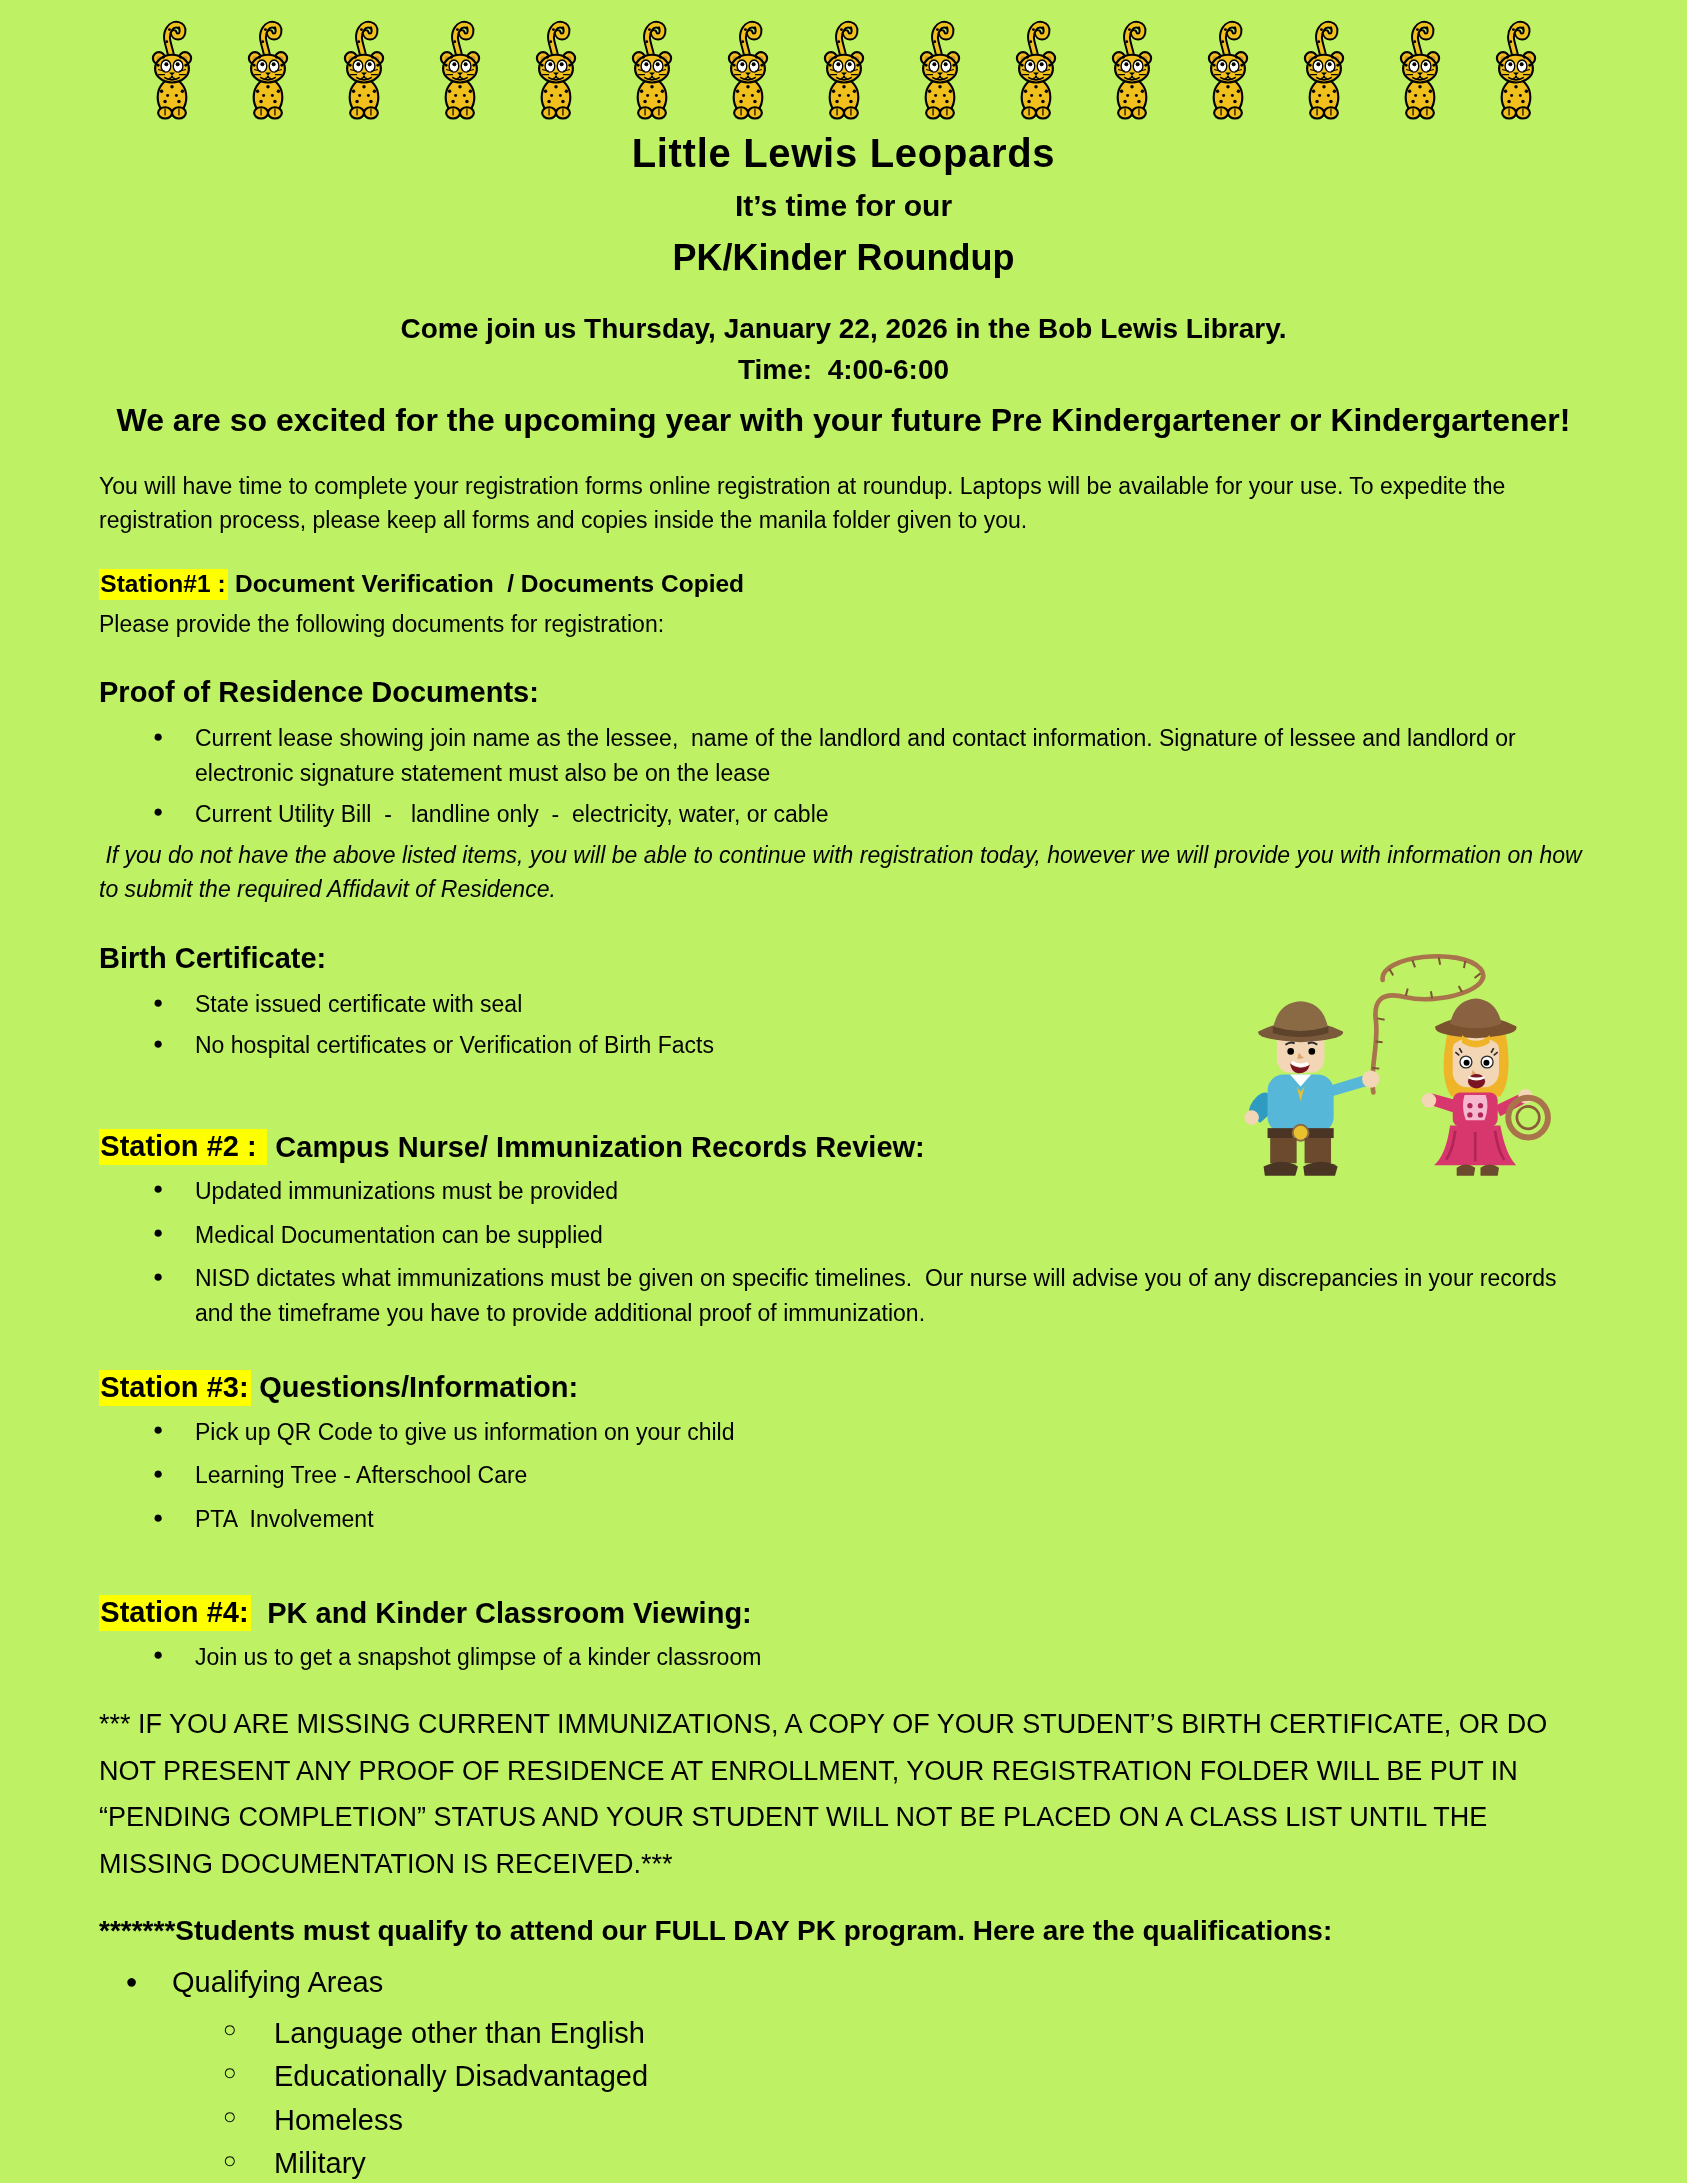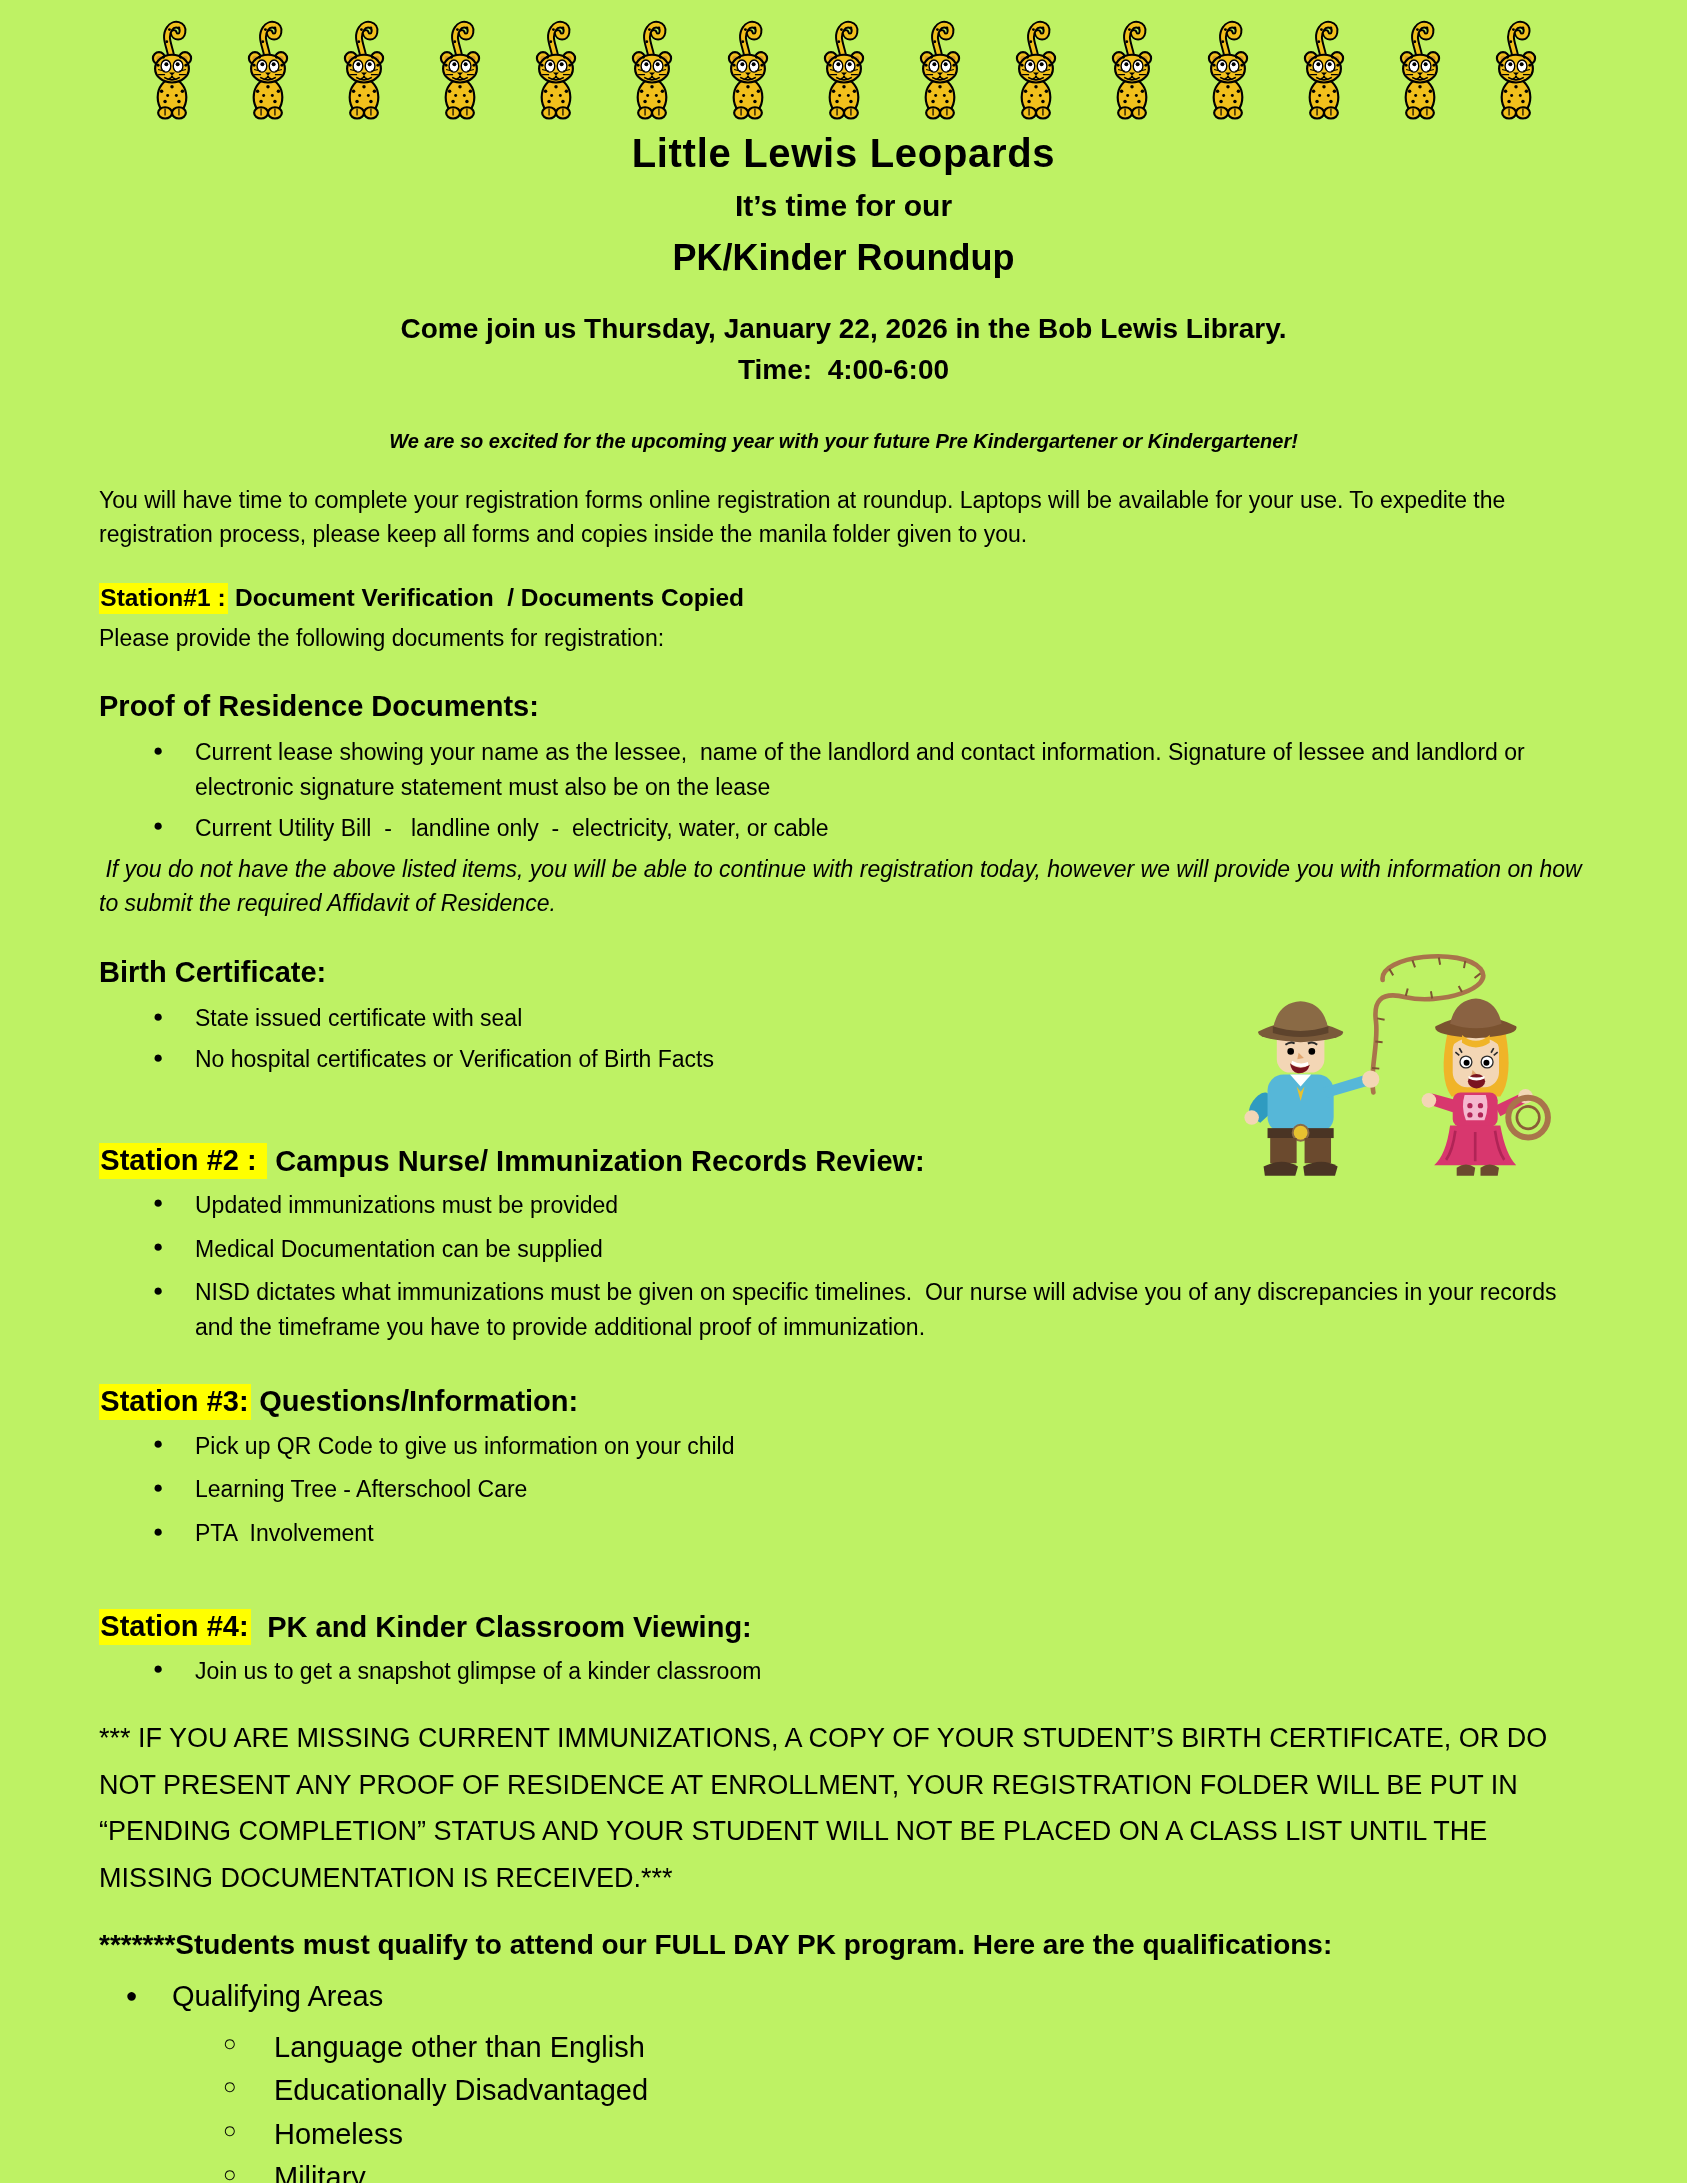--- a/index.html
+++ b/index.html
@@ -14,21 +14,21 @@
   .leopard-row { display:flex; justify-content:center; gap:42px; padding-top:17px; }
   .leopard-row svg { width:54px; height:105px; display:block; }
 
   
   .center { text-align:center; }
   .title1 { font-size:40px; font-weight:bold; margin-top:9.3px; letter-spacing:0.7px; }
   .title2 { font-size:30px; font-weight:bold; margin-top:13.2px; }
   .title3 { font-size:36px; font-weight:bold; margin-top:13.2px; }
   .invite { font-size:28px; font-weight:bold; margin-top:34px; }
   .timeln { font-size:28px; font-weight:bold; margin-top:9.3px; }
-  .excited{ font-size:20px; font-weight:bold; margin-top:44px;font-style:italic; }
+  .excited{ font-size:32px; font-weight:bold; margin-top:16px; }
 
   .content { padding:0 99px; font-size:23px; line-height:1.5; }
   .intro { margin-top:30px; }
 
   .station-line { margin-top:29px; font-size:24.5px; font-weight:bold; line-height:1.4; }
   .hl { background:#ffff00; padding:1.3px 2.6px 2.6px 1.3px; }
   .note-line { margin-top:5.3px; }
   .sec-head { margin-top:30px; font-size:29px; font-weight:bold; }
   .sec-head.gap-lg { margin-top:64px; }
   .sec-head.gap-md { margin-top:37px; }
@@ -159,21 +159,21 @@
 
     <div class="intro" data-bind="intro">You will have time to complete your registration forms online registration at roundup. Laptops will be available for your use. To expedite the registration process, please keep all forms and copies inside the manila folder given to you.</div>
 
     <div class="station-line">
       <span class="hl" data-bind="station1.highlight">Station#1 :</span><span data-bind="station1.title"> Document Verification  / Documents Copied</span>
     </div>
     <div class="note-line" data-bind="station1.note">Please provide the following documents for registration:</div>
 
     <div class="sec-head" data-bind="proof.heading">Proof of Residence Documents:</div>
     <ul>
-      <li><span data-bind="proof.bullets.0">Current lease showing your name as the lessee,  name of the landlord and contact information. Signature of lessee and landlord or electronic signature statement must also be on the lease</span></li>
+      <li><span data-bind="proof.bullets.0">Current lease showing join name as the lessee,  name of the landlord and contact information. Signature of lessee and landlord or electronic signature statement must also be on the lease</span></li>
       <li><span data-bind="proof.bullets.1">Current Utility Bill  -   landline only  -  electricity, water, or cable</span></li>
     </ul>
     <div class="italic" data-bind="proof.italic_note"> If you do not have the above listed items, you will be able to continue with registration today, however we will provide you with information on how to submit the required Affidavit of Residence.</div>
 
     <div class="sec-head" data-bind="birth.heading">Birth Certificate:</div>
     <ul>
       <li><span data-bind="birth.bullets.0">State issued certificate with seal</span></li>
       <li><span data-bind="birth.bullets.1">No hospital certificates or Verification of Birth Facts</span></li>
     </ul>
 

